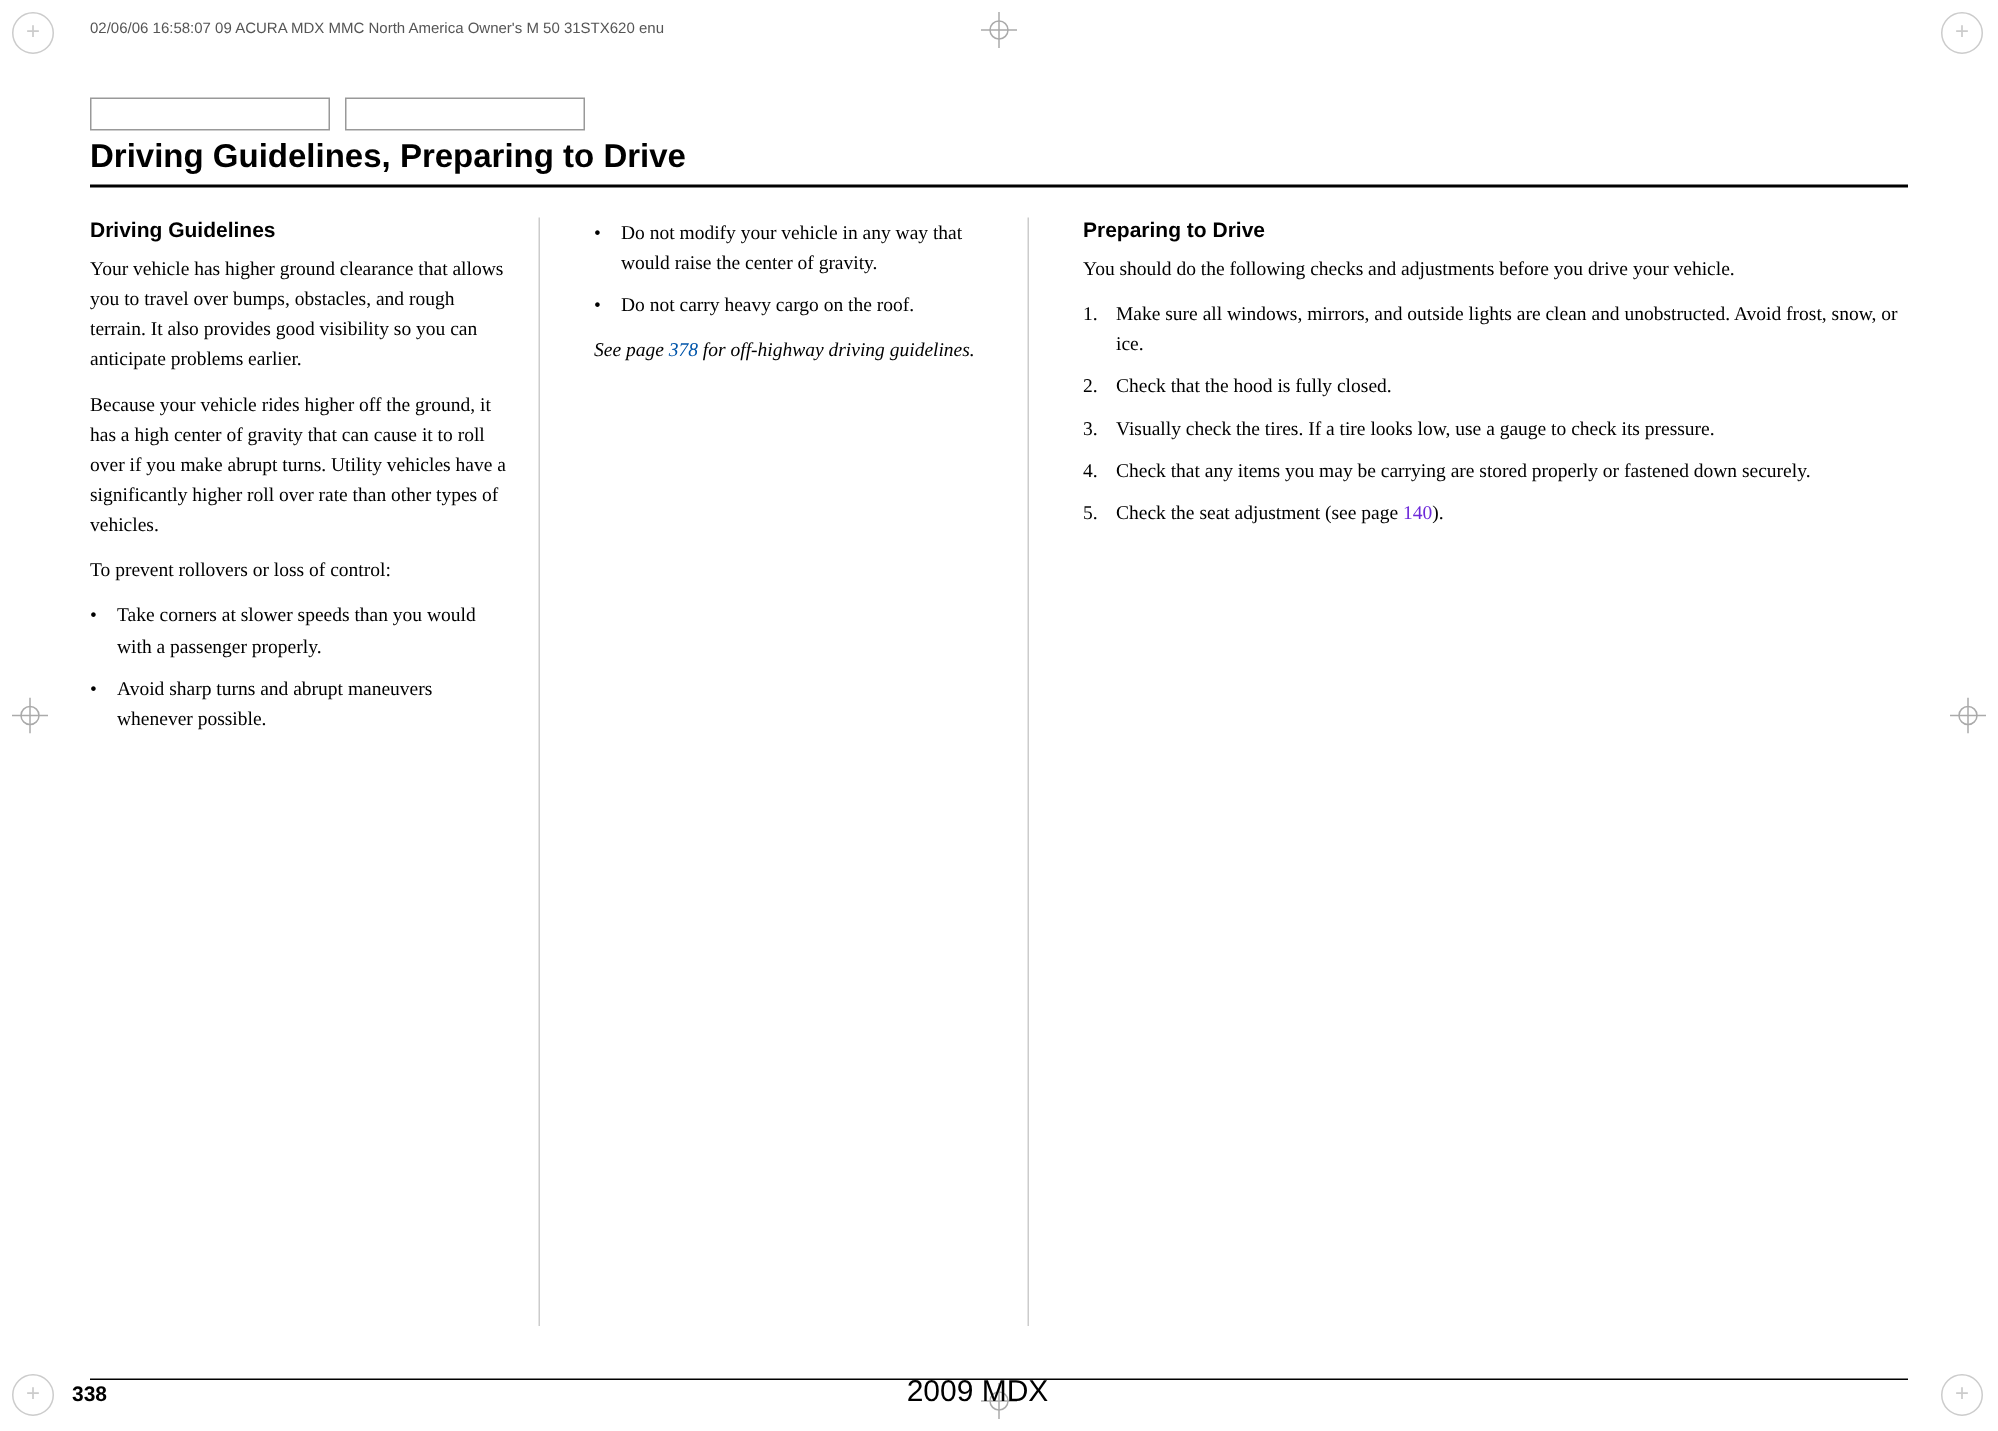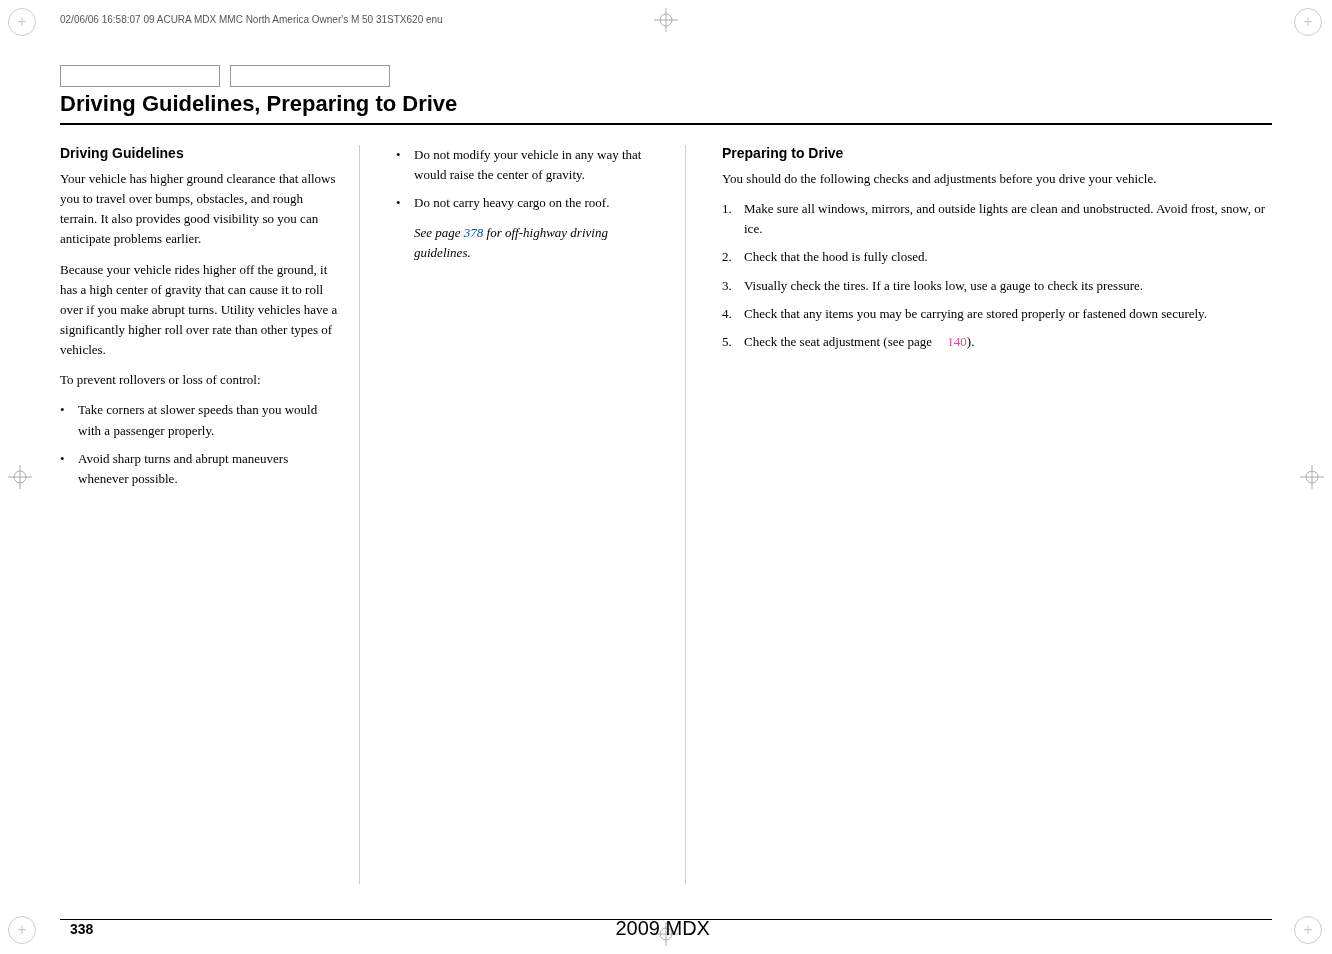--- a/index.html
+++ b/index.html
@@ -156,21 +156,20 @@
       left: 0;
       top: 0;
     }
 
     
     .italic-note {
       font-style: italic;
       font-size: 13px;
       line-height: 1.5;
       margin-top: 10px;
-      margin-left: 18px;
     }
     .italic-note a {
       color: #0055aa;
       text-decoration: none;
     }
 
     
     .numbered-list {
       list-style: none;
       padding: 0;
@@ -181,30 +180,29 @@
       line-height: 1.55;
       padding-left: 22px;
       position: relative;
       margin-bottom: 8px;
     }
     .numbered-list li .num {
       position: absolute;
       left: 0;
     }
     .numbered-list a {
-      color: #ec4899;
+      color: #6d28d9;
       text-decoration: none;
-      margin-left: 12px;
     }
 
     
     .page-footer {
       position: absolute;
       bottom: 14px;
-      left: 70px;
+      left: 48px;
       right: 60px;
       display: flex;
       align-items: center;
       justify-content: space-between;
     }
     .page-num {
       font-weight: bold;
       font-size: 14px;
       font-family: Arial, Helvetica, sans-serif;
     }

